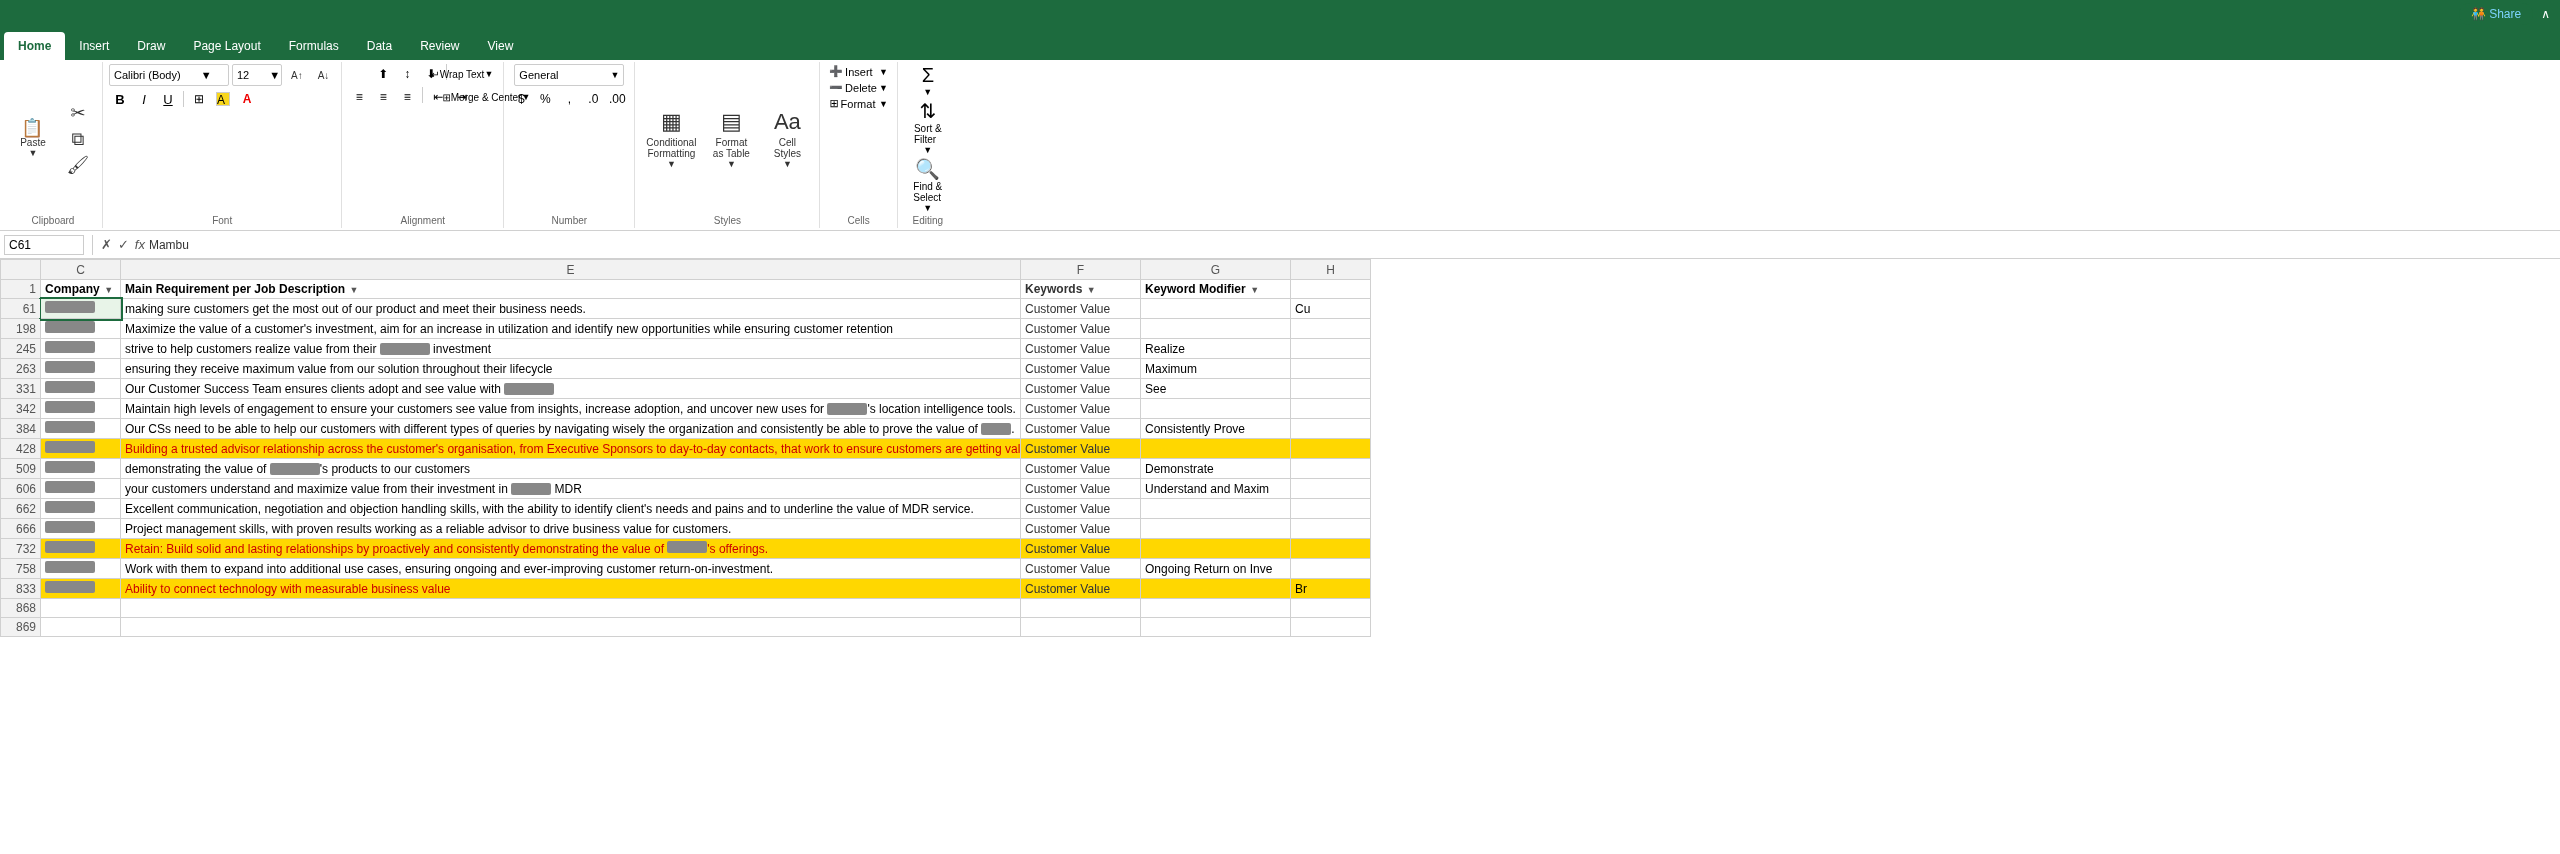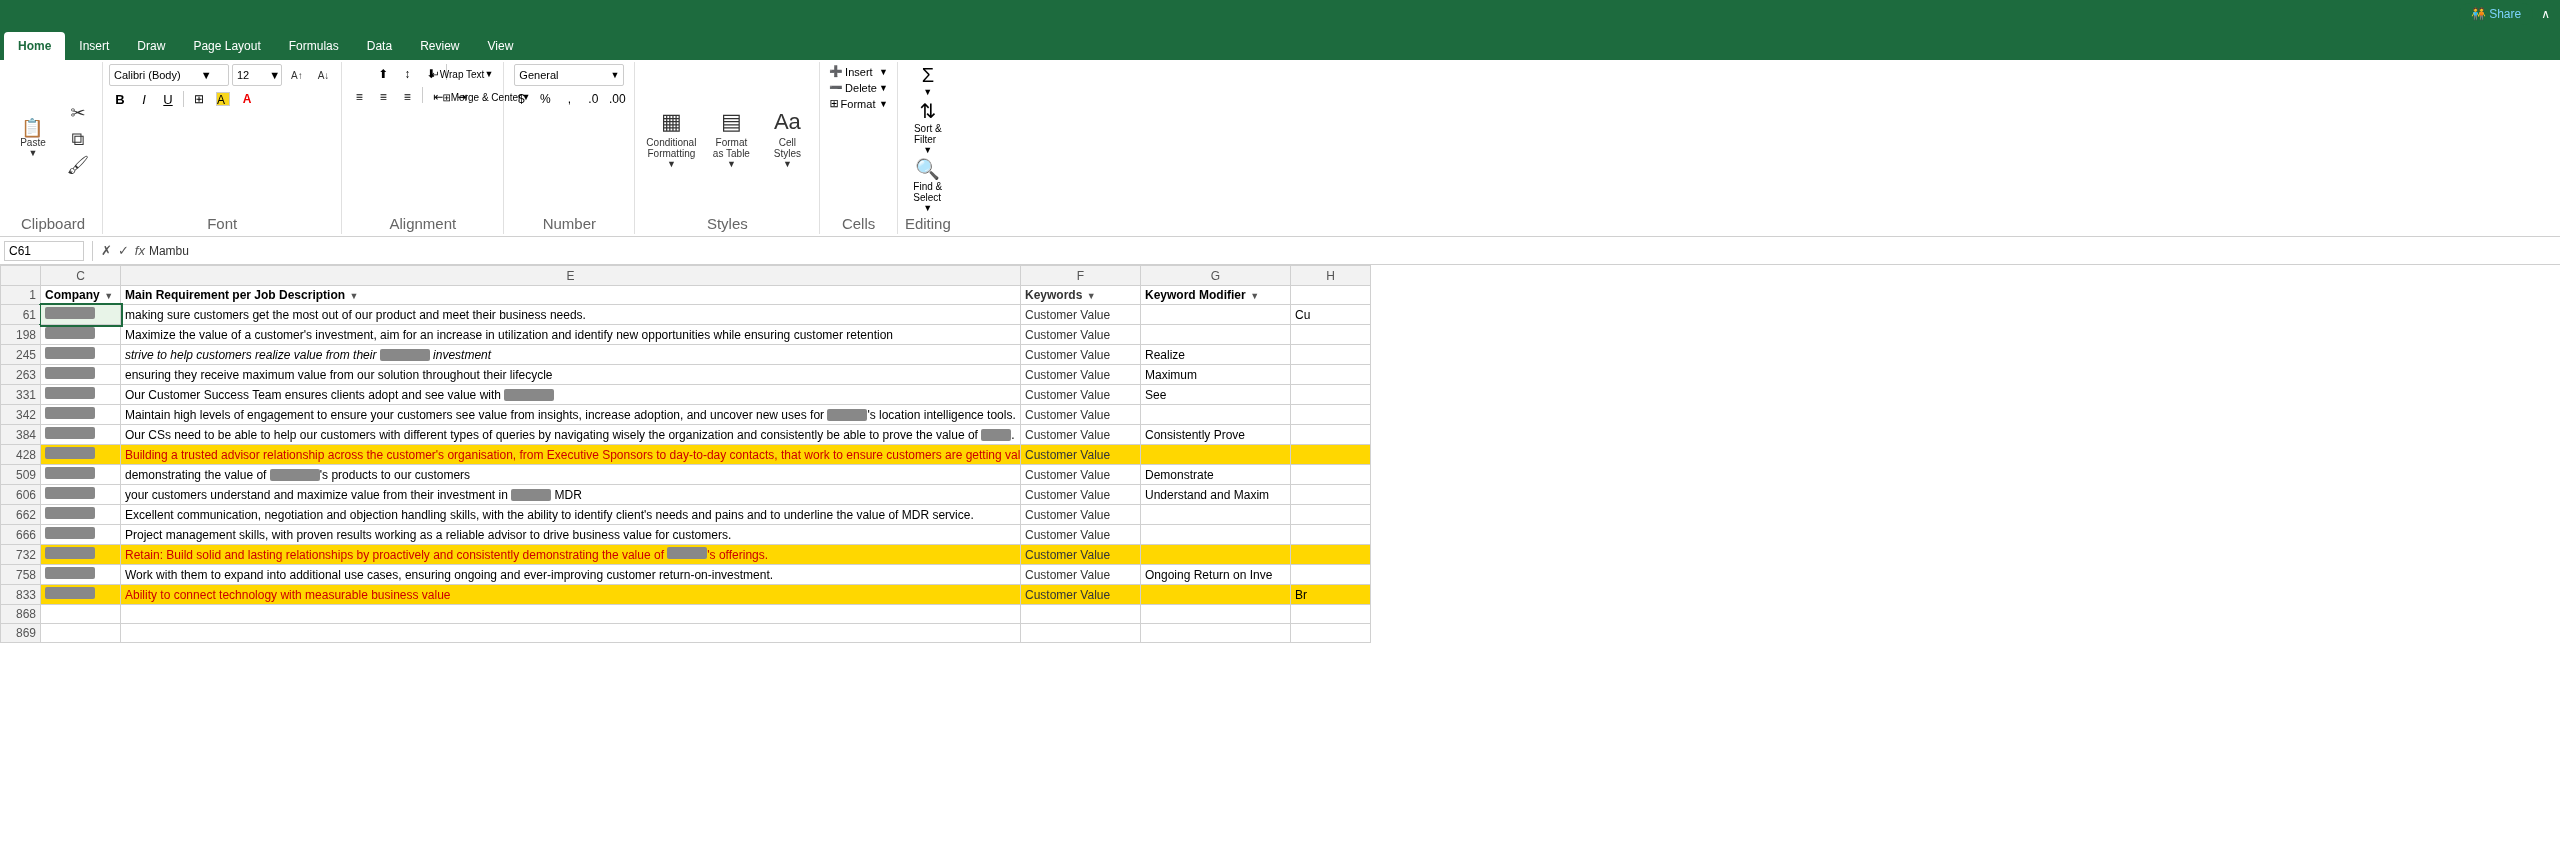--- a/index.html
+++ b/index.html
@@ -53,21 +53,21 @@
     .ribbon-group {
       display: flex;
       flex-direction: column;
       align-items: center;
       padding: 2px 6px;
       border-right: 1px solid #e0e0e0;
       min-width: fit-content;
     }
     .ribbon-group:last-child { border-right: none; }
     .ribbon-group-label {
-      font-size: 15px;
+      font-size: 10px;
       color: #666;
       margin-top: auto;
       padding-top: 2px;
       text-align: right;
     }
     .ribbon-group-content {
       display: flex;
       align-items: center;
       gap: 2px;
       flex: 1;
@@ -491,21 +491,21 @@
           <th class="row-header">198</th>
           <td class="col-c" style="max-width: 80px; overflow: hidden;"><span class="redacted" style="background: rgb(136, 136, 136); color: rgb(136, 136, 136); border-radius: 2px; display: inline-block; min-width: 50px; height: 12px;">        </span></td>
           <td class="col-e" style="max-width: 900px; overflow: hidden;">Maximize the value of a customer's investment, aim for an increase in utilization and identify new opportunities while ensuring customer retention</td>
           <td class="col-f customer-value">Customer Value</td>
           <td class="col-g"></td>
           <td class="col-h"></td>
         </tr>
         <tr>
           <th class="row-header">245</th>
           <td class="col-c" style="max-width: 80px; overflow: hidden;"><span class="redacted" style="background: rgb(136, 136, 136); color: rgb(136, 136, 136); border-radius: 2px; display: inline-block; min-width: 50px; height: 12px;">        </span></td>
-          <td class="col-e" style="max-width: 900px; overflow: hidden; font-style: italic;">strive to help customers realize value from their <span style="background: rgb(136, 136, 136); color: rgb(136, 136, 136); border-radius: 2px; display: inline-block; min-width: 50px; height: 12px; vertical-align: middle;">        </span> investment</td>
+          <td class="col-e" style="max-width: 900px; overflow: hidden;">strive to help customers realize value from their <span style="background: rgb(136, 136, 136); color: rgb(136, 136, 136); border-radius: 2px; display: inline-block; min-width: 50px; height: 12px; vertical-align: middle;">        </span> investment</td>
           <td class="col-f customer-value">Customer Value</td>
           <td class="col-g">Realize</td>
           <td class="col-h"></td>
         </tr>
         <tr>
           <th class="row-header">263</th>
           <td class="col-c" style="max-width: 80px; overflow: hidden;"><span class="redacted" style="background: rgb(136, 136, 136); color: rgb(136, 136, 136); border-radius: 2px; display: inline-block; min-width: 50px; height: 12px;">        </span></td>
           <td class="col-e" style="max-width: 900px; overflow: hidden;">ensuring they receive maximum value from our solution throughout their lifecycle</td>
           <td class="col-f customer-value">Customer Value</td>
           <td class="col-g">Maximum</td>

